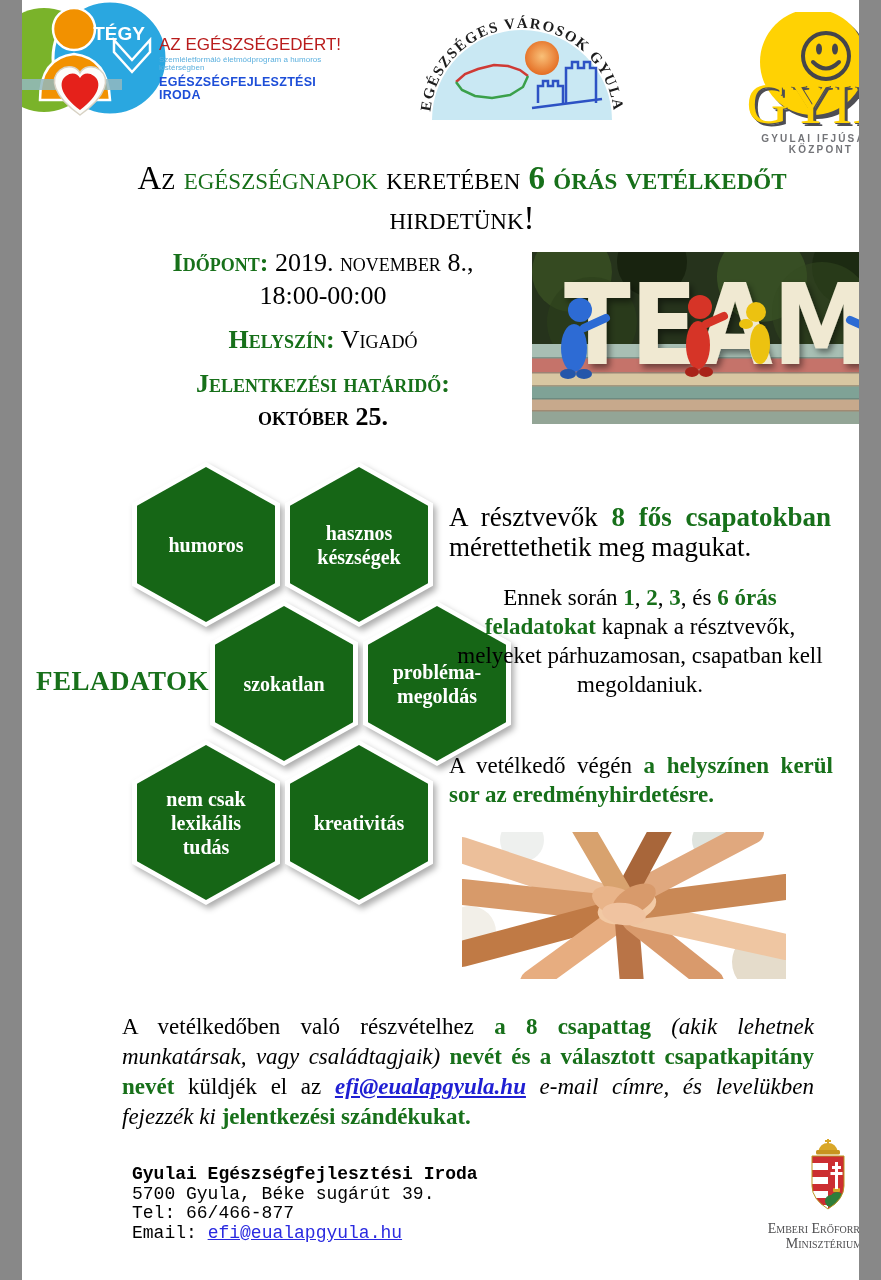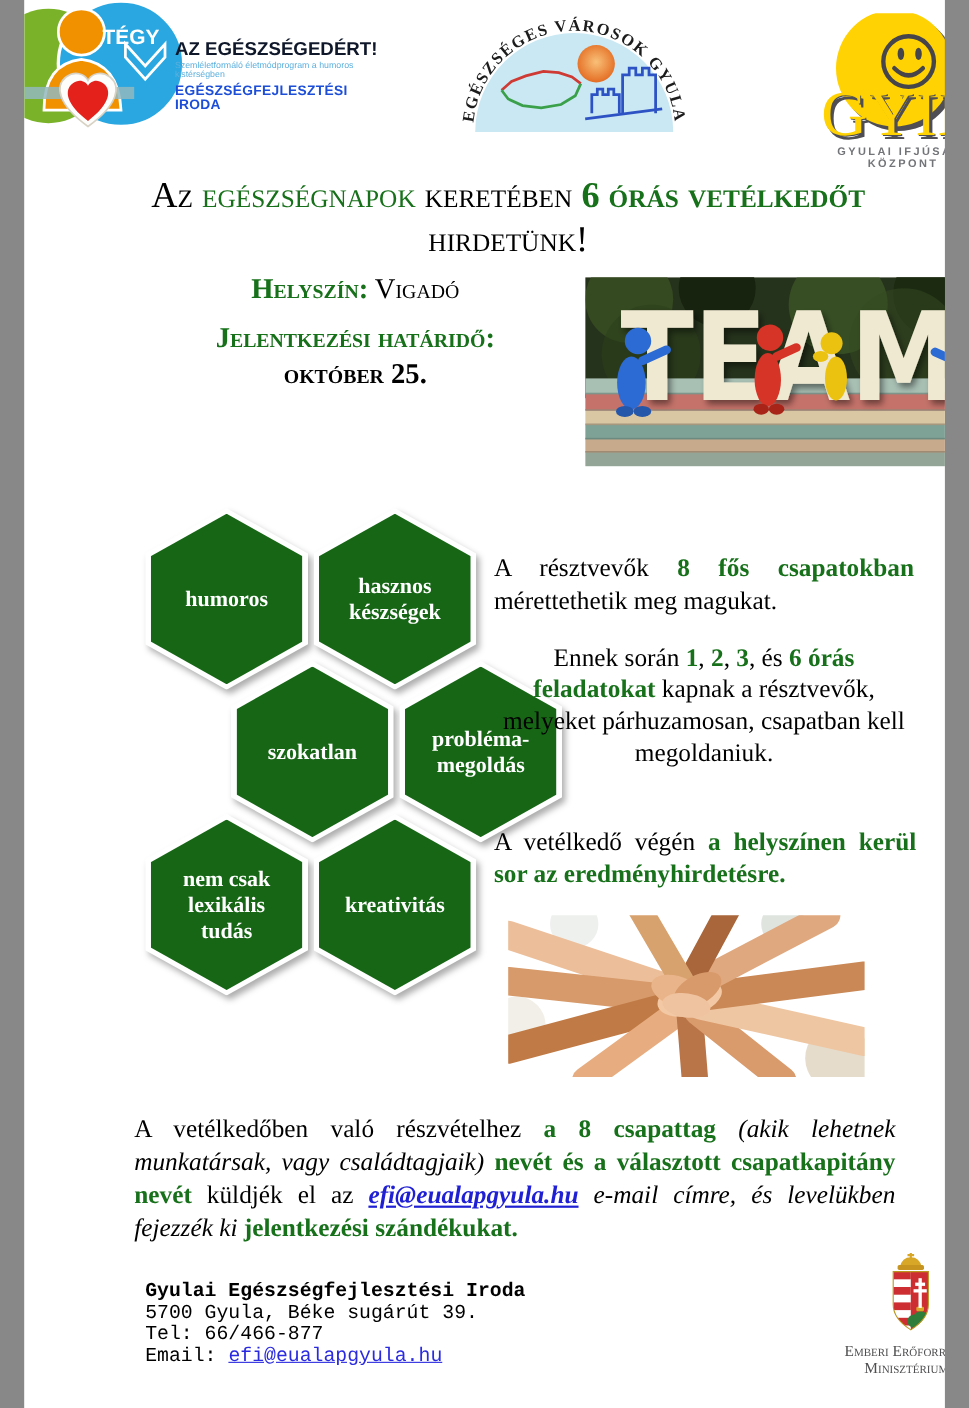--- a/index.html
+++ b/index.html
@@ -12,21 +12,21 @@
   .sc{font-variant:small-caps;}
   .b{font-weight:bold;}
   .i{font-style:italic;}
   .green{color:#17701a;}
   .gbi{color:#17701a;font-weight:bold;}
   .sans{font-family:"Liberation Sans", sans-serif;}
 
   
   .logo-tegy{left:0;top:0;width:330px;height:128px;}
   .tegy-text{left:137px;top:36px;width:190px;line-height:1.05;}
-  .tegy-text .l1{font-size:17px;font-weight:bold;color:#0f172a;}
+  .tegy-text .l1{font-size:17px;font-weight:normal;color:#b91c1c;}
   .tegy-text .l2{font-size:8px;color:#5cb0de;margin-top:2px;}
   .tegy-text .l3{font-size:12.5px;font-weight:bold;color:#1d4ed8;margin-top:3px;letter-spacing:.3px;}
   .logo-varosok{left:398px;top:6px;width:204px;height:128px;}
   .logo-gyik{left:720px;top:12px;width:158px;height:132px;}
   .gyik-word{left:0;top:63px;width:100%;text-align:center;font-size:58px;line-height:1;
     font-weight:normal;color:#ffd203;letter-spacing:1px;
     text-shadow:3px 3px 0 #4e4e54,1px 1px 0 #4e4e54;}
   .gyik-sub{left:0;top:121px;width:100%;text-align:center;font-size:10px;font-weight:bold;
     color:#737478;letter-spacing:2.2px;font-family:"Liberation Sans",sans-serif;}
 
@@ -42,21 +42,21 @@
   
   .tasks-label{left:14px;top:666px;font-size:27px;font-weight:bold;color:#17701a;letter-spacing:.5px;}
   .hex{width:148px;height:165px;filter:drop-shadow(3px 4px 3px rgba(0,0,0,.32));}
   .hex-outer,.hex-inner{clip-path:polygon(50% 0,100% 25%,100% 75%,50% 100%,0 75%,0 25%);}
   .hex-outer{width:100%;height:100%;background:#fff;position:relative;}
   .hex-inner{position:absolute;left:5px;top:5px;width:138px;height:155px;background:#166616;
     display:flex;flex-direction:column;align-items:center;justify-content:center;}
   .hex-inner span{display:block;color:#fff;font-weight:bold;font-size:20px;line-height:24px;text-align:center;}
 
   
-  .p1{left:427px;top:502px;width:382px;font-size:23px;line-height:30px;text-align:justify;}
+  .p1{left:427px;top:502px;width:382px;font-size:27px;line-height:30px;text-align:justify;}
   .p2{left:427px;top:583px;width:382px;font-size:23px;line-height:29px;text-align:center;}
   .p3{left:427px;top:751px;width:384px;font-size:23px;line-height:29px;text-align:justify;}
 
   .hands{left:440px;top:832px;width:324px;height:147px;}
 
   .signup{left:100px;top:1012px;width:692px;font-size:23px;line-height:30px;text-align:justify;}
   .signup a{color:#1f1fd3;font-weight:bold;font-style:italic;}
 
   .contact{left:110px;top:1165px;width:360px;font-size:18px;line-height:19.5px;font-family:Liberation Mono, monospace;}
   .contact a{color:#2a2ae0;}
@@ -124,20 +124,24 @@
     <div class="abs gyik-word">GYIK</div>
     <div class="abs gyik-sub">GYULAI IFJÚSÁGI KÖZPONT</div>
   </div>
 
   <div class="abs title sc">
     <span>Az </span><span class="green">egészségnapok</span><span> keretében </span><span class="gbi">6 órás vetélkedőt</span><br>
     <span>hirdetünk!</span>
   </div>
 
   <div class="abs info">
+    <div class="grp">
+      <span class="sc b green">Időpont:</span><span class="sc"> 2019. november 8.,</span><br>
+      <span>18:00-00:00</span>
+    </div>
     <div class="grp">
       <span class="sc b green">Helyszín:</span><span class="sc"> Vigadó</span>
     </div>
     <div class="grp">
       <span class="sc b green">Jelentkezési határidő:</span><br>
       <span class="sc b">október 25.</span>
     </div>
   </div>
 
   <div class="abs team">
@@ -188,20 +192,21 @@
       <g stroke-linecap="round">
         <circle cx="344" cy="58" r="12" fill="#2d6bd4"></circle>
         <ellipse cx="342" cy="96" rx="13" ry="24" fill="#2d6bd4"></ellipse>
         <line x1="336" y1="76" x2="318" y2="68" stroke="#2d6bd4" stroke-width="8"></line>
         <ellipse cx="336" cy="122" rx="8" ry="5" fill="#2456aa"></ellipse>
           <ellipse cx="350" cy="122" rx="8" ry="5" fill="#2456aa"></ellipse>
       </g>
     </svg>
   </div>
 
+  <div class="abs tasks-label">FELADATOK</div>
 
   <div class="abs hex" style="left:110px;top:462px;">
     <div class="hex-outer">
         <div class="hex-inner">
       <span>humoros</span>
     </div>
       </div>
   </div>
   <div class="abs hex" style="left:263px;top:462px;">
     <div class="hex-outer">

